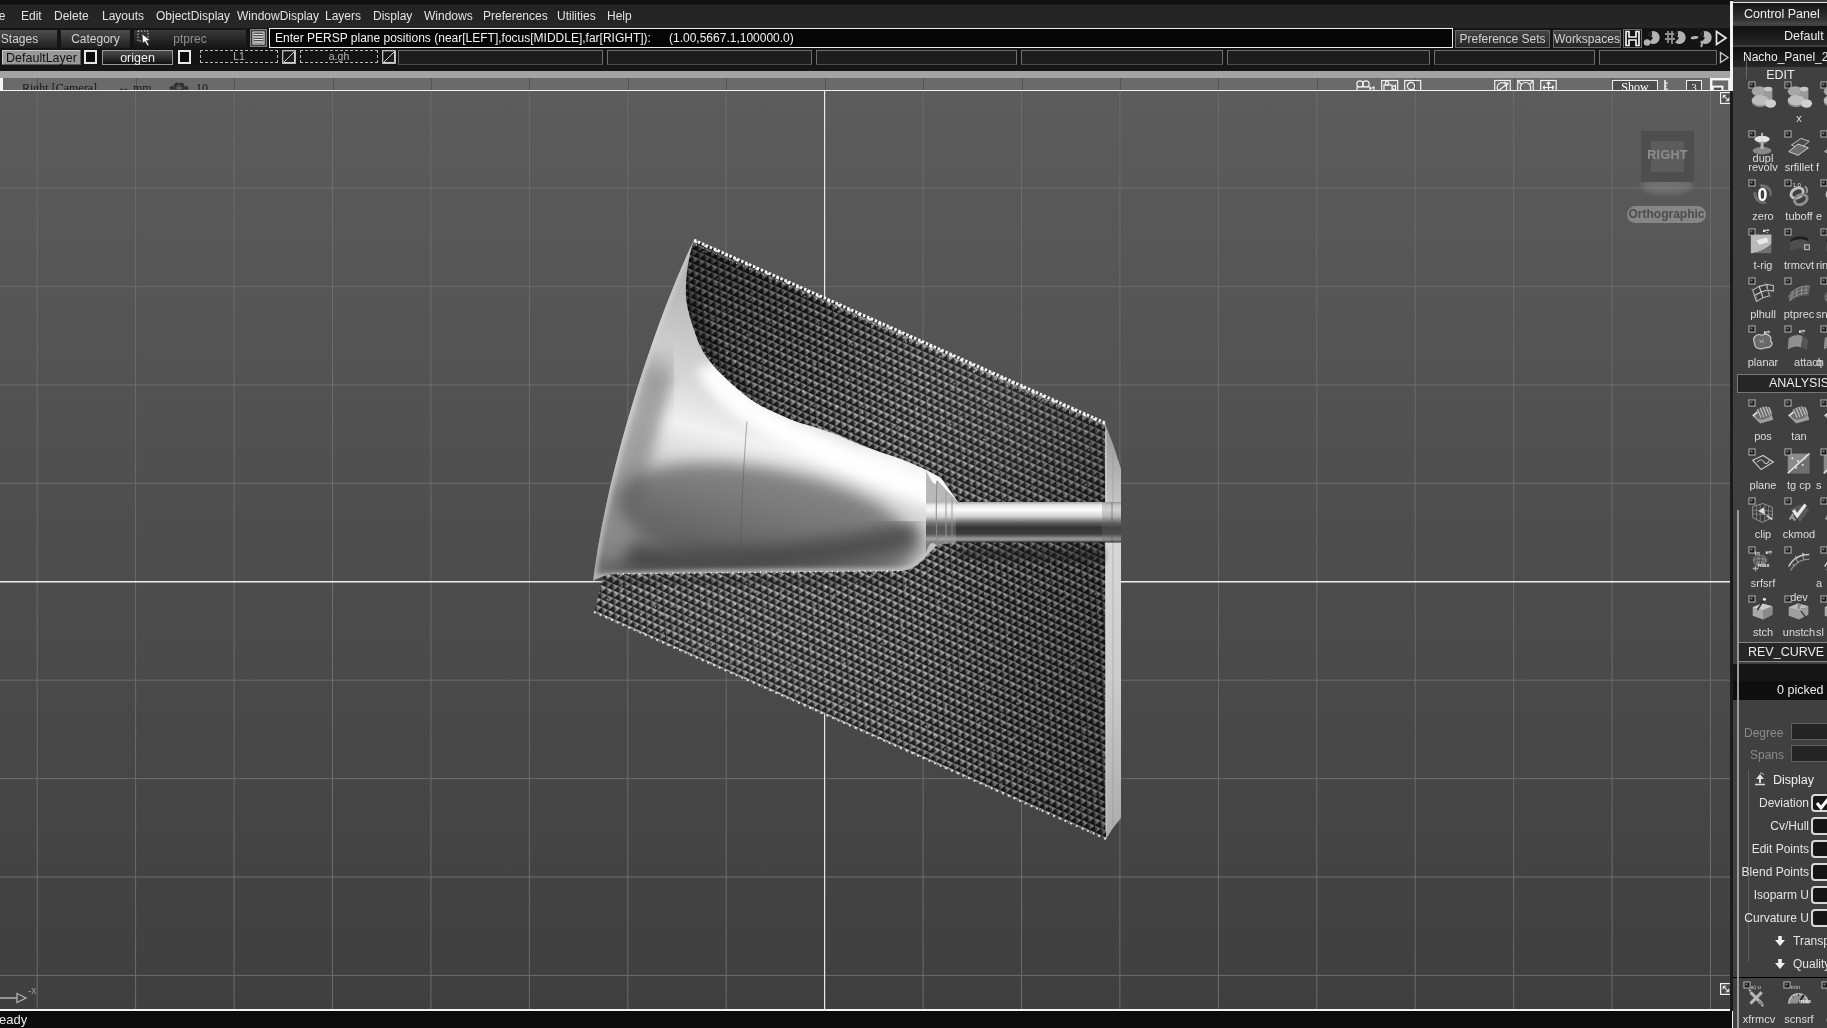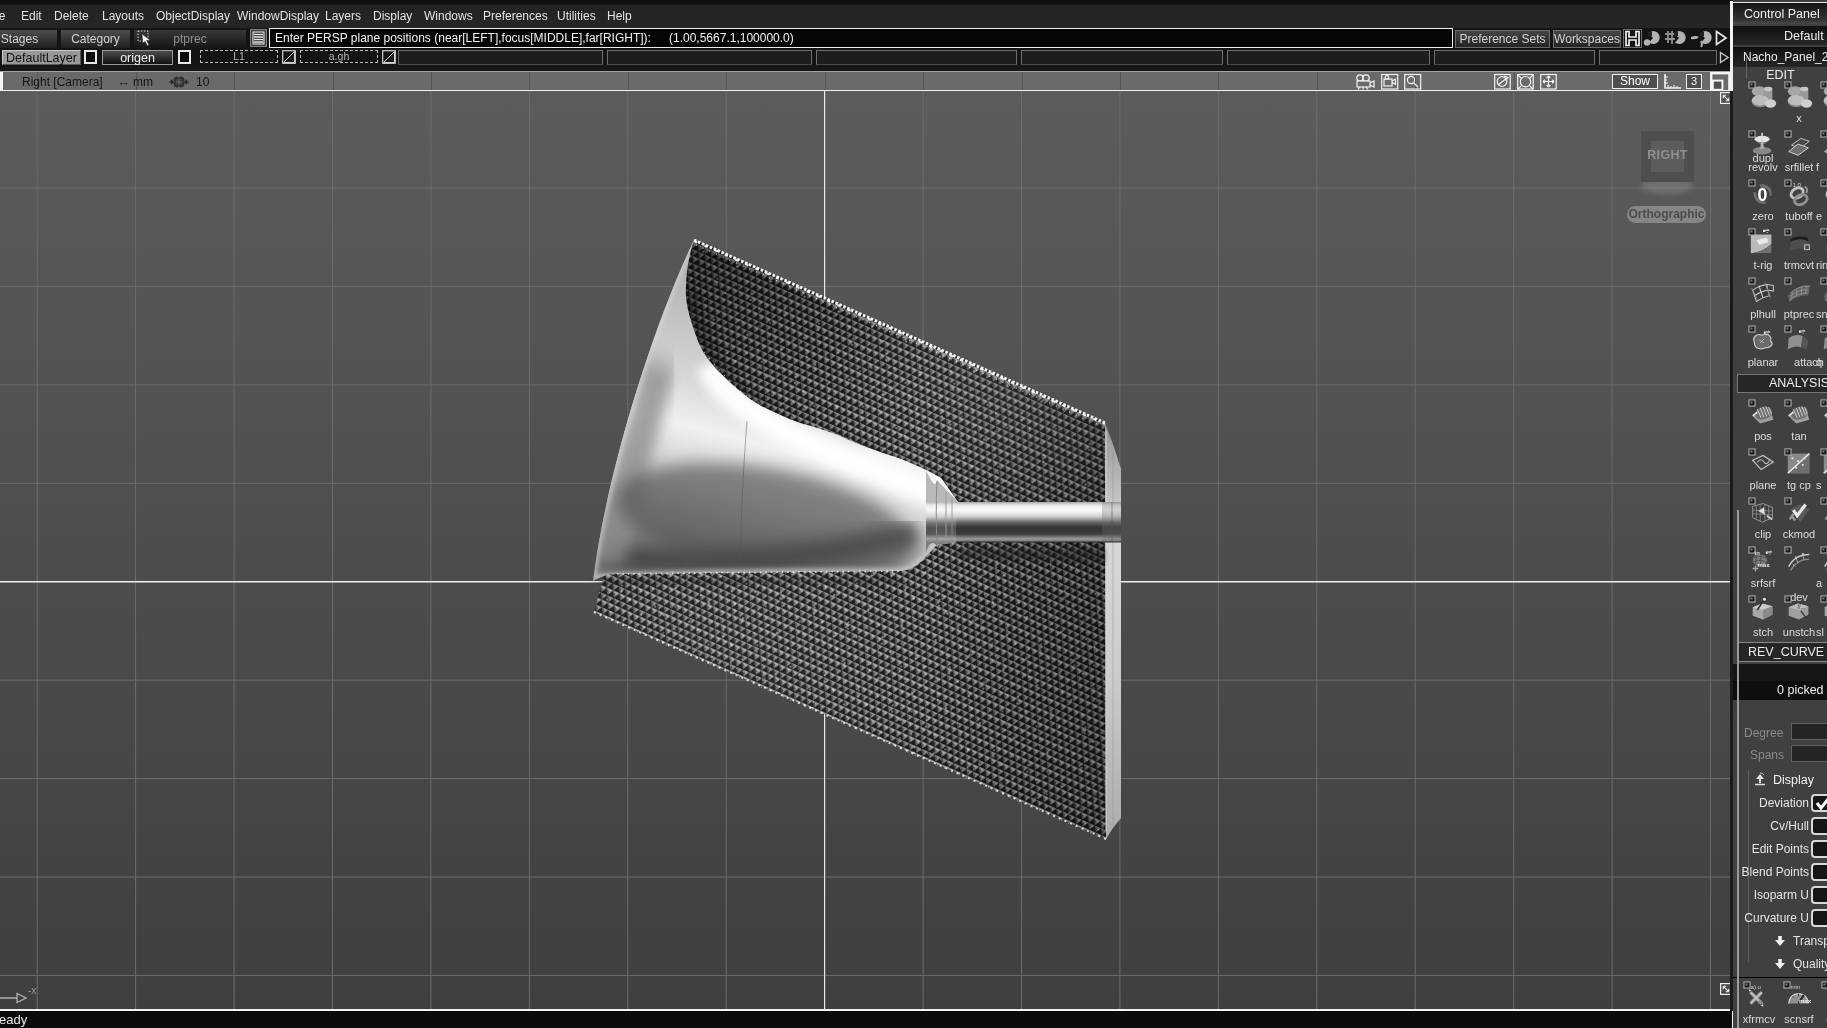--- a/index.html
+++ b/index.html
@@ -6,21 +6,21 @@
  font-family:"Liberation Sans",sans-serif;}
 .abs{position:absolute;}
 #menubar{left:0;top:0;width:1827px;height:28px;background:linear-gradient(#101010 0,#101010 4px,#232323 5px,#262626 100%);}
 .mi{position:absolute;top:9px;color:#e2e2e2;font-size:12px;white-space:pre;}
 #row2{left:0;top:28px;width:1732px;height:21px;background:#141414;}
 .btn2{position:absolute;top:1.5px;height:18px;background:linear-gradient(#4e4e4e,#383838 45%,#1f1f1f);
  color:#d2d2d2;font-size:12px;text-align:center;line-height:18px;}
 #row3{left:0;top:49px;width:1732px;height:17px;background:#141414;}
 .slot{position:absolute;top:1px;height:15px;border:1px solid #6e6e6e;background:#1d1d1d;border-bottom-color:#4a4a4a;}
 .cb{position:absolute;top:1px;width:13px;height:14px;border:2px solid #e8e8e8;background:#0c0c0c;}
-#vptitle{left:0;top:71px;width:1732px;height:19px;background:#6a6a6a;border-top:1px solid #a3a3a3;}
+#vptitle{left:0;top:71px;width:1732px;height:19px;background:#6a6a6a;border-top:7px solid #a3a3a3;font-family:Liberation Serif, serif;}
 #viewport{left:0;top:91px;width:1731px;height:918px;background:linear-gradient(#5c5c5c,#404040);}
 #vpborder-b{left:0;top:1009px;width:1731px;height:2px;background:#f2f2f2;}
 #vpborder-r{left:1730px;top:1px;width:2.5px;height:1027px;background:#f2f2f2;}
 #vpborder-t{left:0;top:89.5px;width:1731px;height:1.5px;background:#f2f2f2;}
 #statusbar{left:0;top:1011px;width:1732px;height:17px;background:#0b0b0b;color:#e8e8e8;font-size:13px;line-height:17px;}
 #gapstrip{left:1730px;top:91px;width:13px;height:920px;background:#1b1b1b;}
 #panel{left:1733px;top:0;width:94px;height:1028px;background:#404040;}
 .plabel{position:absolute;color:#dcdcdc;font-size:11px;text-align:center;white-space:nowrap;}
 .ic{position:absolute;width:30px;height:30px;}
 .rowlab{position:absolute;color:#e4e4e4;font-size:12px;white-space:nowrap;}

